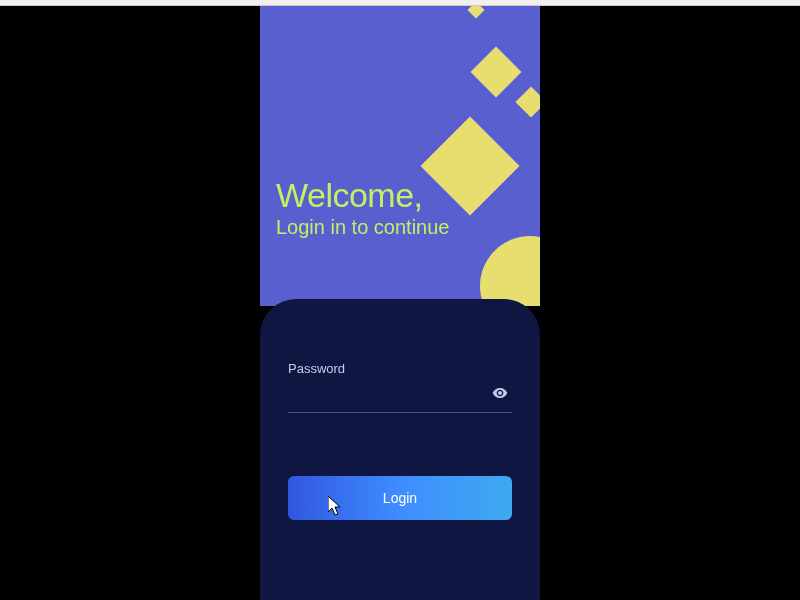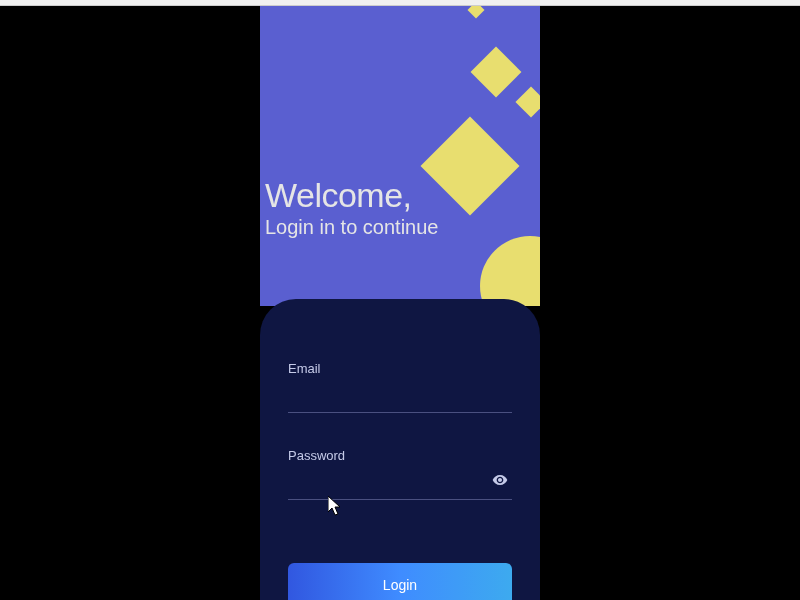--- a/index.html
+++ b/index.html
@@ -74,22 +74,22 @@
       width: 100px;
       height: 100px;
       background: #e8de6f;
       border-radius: 50%;
       top: 230px;
       left: 220px;
     }
     .welcome-text {
       position: absolute;
       top: 172px;
-      left: 5px;
-      color: #e5e5e5;
+      left: 16px;
+      color: #bef264;
       z-index: 2;
     }
     .welcome-title {
       font-size: 34px;
       font-weight: 400;
       line-height: 1;
       letter-spacing: -0.5px;
     }
     .welcome-subtitle {
       font-size: 20px;
@@ -168,24 +168,20 @@
     <div class="diamond diamond-large"></div>
     <div class="circle"></div>
     <div class="welcome-text">
       <div class="welcome-title">Welcome,</div>
       <div class="welcome-subtitle">Login in to continue</div>
     </div>
   </div>
 
   <div class="form-section">
     <div class="input-group">
-      <label class="input-label">Email</label>
-      <input type="email" class="input-field" value="" style="">
-    </div>
-    <div class="input-group">
       <label class="input-label">Password</label>
       <input type="password" class="input-field" value="" style="">
       <span class="eye-icon">
         <svg width="16" height="16" viewBox="0 0 24 24" fill="currentColor">
           <path d="M12 4.5C7 4.5 2.73 7.61 1 12c1.73 4.39 6 7.5 11 7.5s9.27-3.11 11-7.5c-1.73-4.39-6-7.5-11-7.5zM12 17c-2.76 0-5-2.24-5-5s2.24-5 5-5 5 2.24 5 5-2.24 5-5 5zm0-8c-1.66 0-3 1.34-3 3s1.34 3 3 3 3-1.34 3-3-1.34-3-3-3z"></path>
         </svg>
       </span>
     </div>
     <button class="login-button">Login</button>
     

